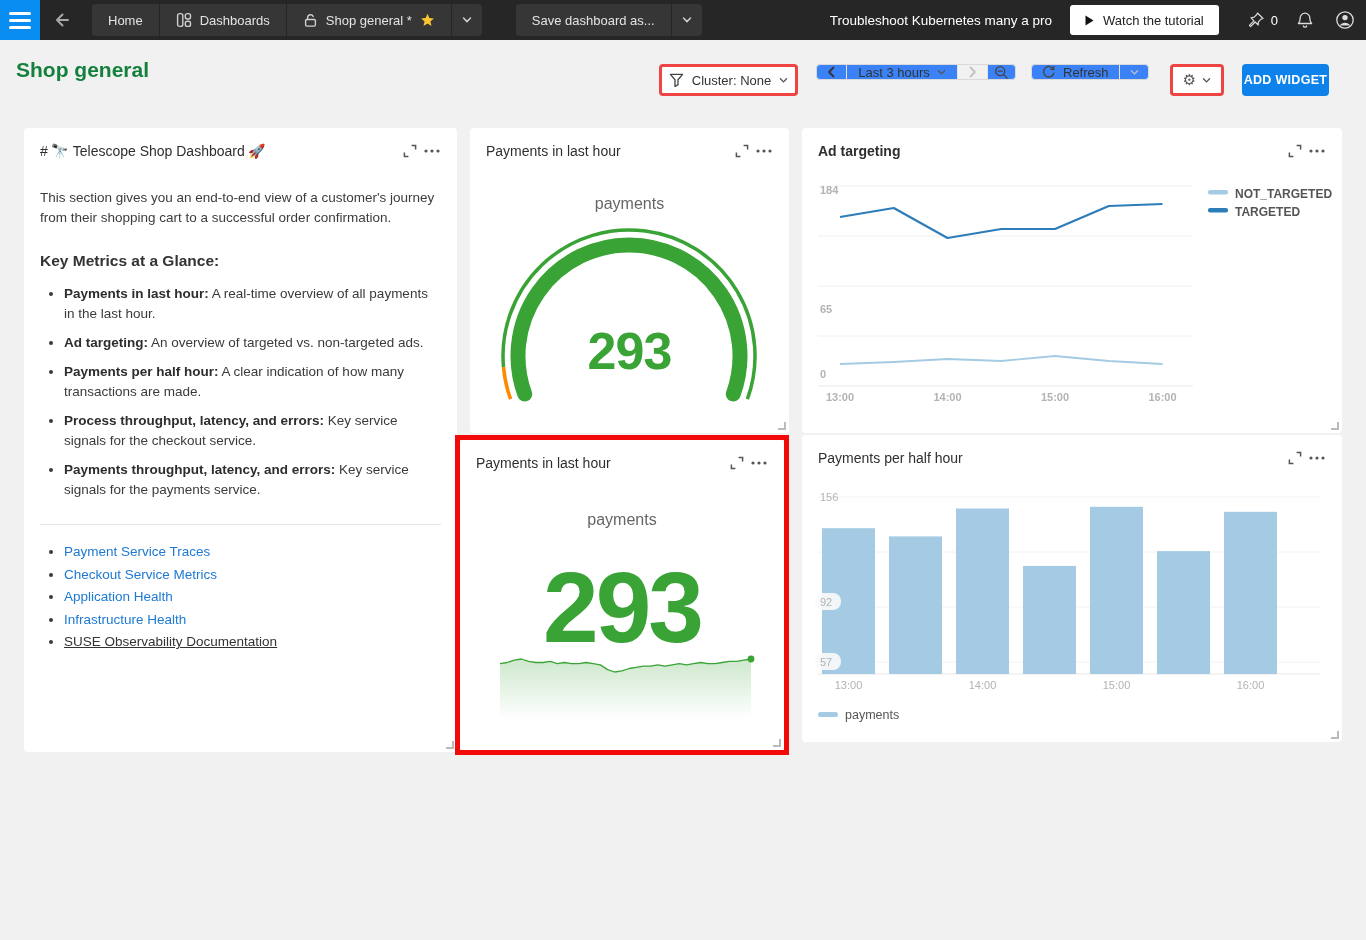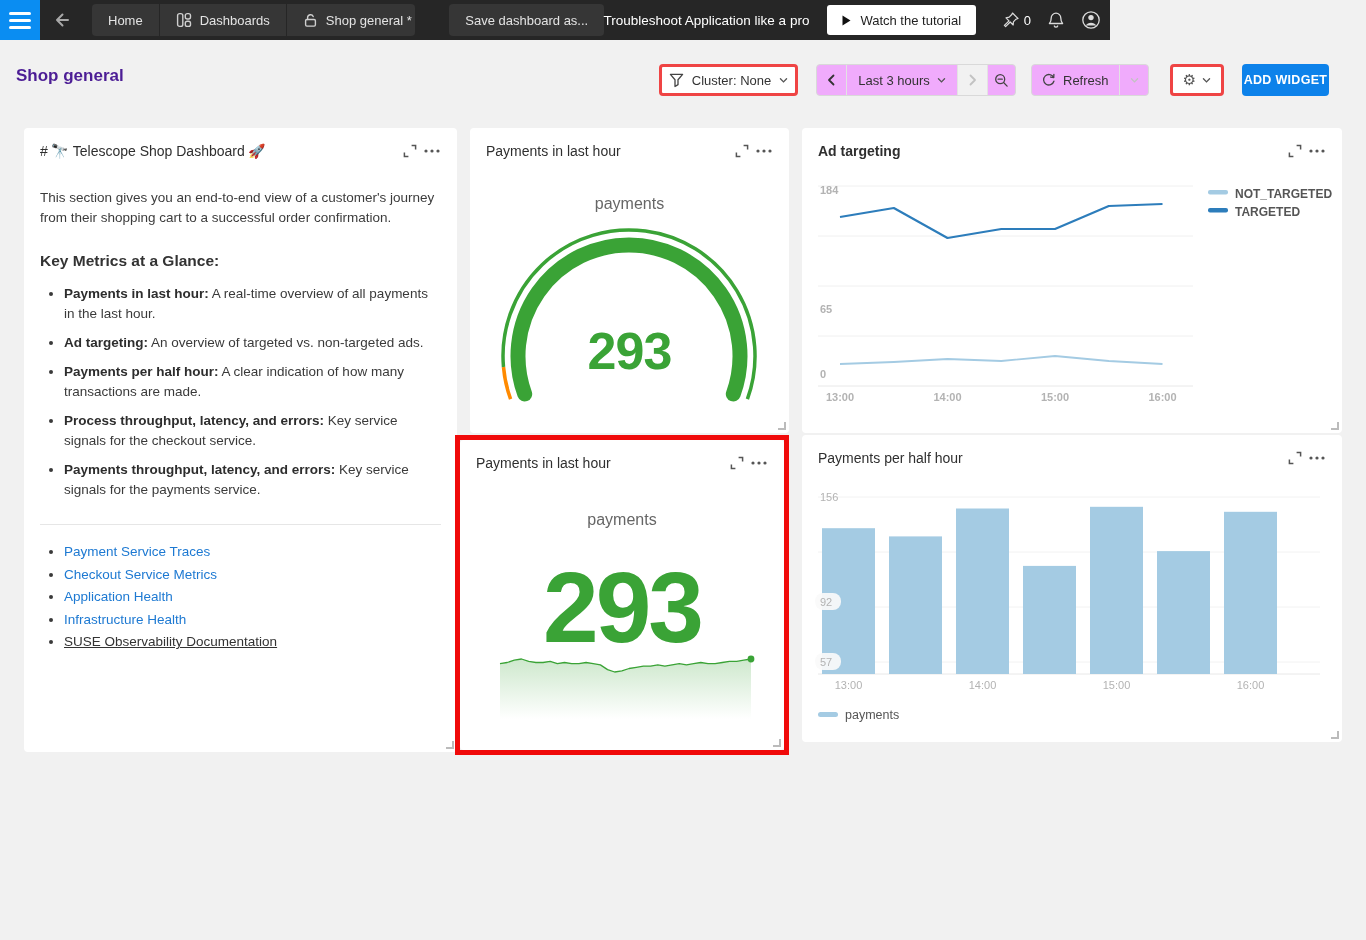--- a/index.html
+++ b/index.html
@@ -1,42 +1,42 @@
 <!DOCTYPE html>
 <html><head>
 <meta charset="utf-8">
 <style>
   * { margin:0; padding:0; box-sizing:border-box; }
   html,body { width:1366px; height:940px; overflow:hidden; background:#f1f1f1;
     font-family:"Liberation Sans", "DejaVu Sans", sans-serif; }
 
   
-  .navbar { position:absolute; left:0; top:0; width:1110px; height:40px; background:#262626;
+  .navbar { position:absolute; left:0; top:0; width:1366px; height:40px; background:#262626;
     display:flex; align-items:center; }
   .hamburger { width:40px; height:40px; background:#0a8df2; display:flex; flex-direction:column;
     justify-content:center; align-items:center; gap:4px; cursor:pointer; flex:none; }
   .hamburger span { display:block; width:22px; height:3px; background:#fff; border-radius:2px; }
   .nav-back { width:44px; height:40px; display:flex; align-items:center; justify-content:center; flex:none; }
   .tabgroup { display:flex; height:32px; border-radius:4px; overflow:hidden; margin-left:8px; }
   .tabseg { background:#363636; color:#e3e3e3; font-size:13px; display:flex; align-items:center;
     gap:8px; padding:0 16px; border-right:1px solid #262626; cursor:pointer; white-space:nowrap; }
   .tabseg:last-child { border-right:none; }
   .tabseg.chev { padding:0 10px; }
   .nav-spacer { flex:1; }
   .promo { color:#fff; font-size:13.5px; margin-right:18px; white-space:nowrap; }
   .watch-btn { background:#fff; color:#222; font-size:13px; height:30px; border:none; border-radius:3px;
     display:flex; align-items:center; gap:9px; padding:0 15px; cursor:pointer; white-space:nowrap; }
   .nav-icon { display:flex; align-items:center; justify-content:center; width:26px; height:40px; cursor:pointer; }
   .pin-count { color:#fff; font-size:13px; margin:0 14px 0 2px; }
 
   
-  .page-title { position:absolute; left:16px; top:66px; font-size:17px; font-weight:bold; color:#4c1d95; }
+  .page-title { position:absolute; left:16px; top:58px; font-size:21px; font-weight:bold; color:#15803d; }
   .tb-btn { position:absolute; top:64px; height:32px; background:#fff; border:3px solid #ef4444;
     border-radius:4px; display:flex; align-items:center; font-size:13px; color:#333; cursor:pointer; }
-  .tb-group { position:absolute; top:64px; height:32px; background:#f0abfc; border:1px solid #d9d9d9;
+  .tb-group { position:absolute; top:64px; height:16px; background:#3b82f6; border:1px solid #d9d9d9;
     border-radius:4px; display:flex; align-items:stretch; overflow:hidden; }
   .tb-seg { display:flex; align-items:center; justify-content:center; gap:7px; font-size:13px; color:#333;
     padding:0 10px; border-right:1px solid #e3e3e3; cursor:pointer; }
   .tb-seg:last-child { border-right:none; }
   .tb-seg.disabled { background:#f1f1f1; cursor:default; }
   .add-widget { position:absolute; top:64px; left:1242px; width:87px; height:32px; background:#0d82ea;
     border:none; border-radius:4px; color:#fff; font-size:12.5px; font-weight:bold; letter-spacing:.3px; cursor:pointer; }
 
   
   .widget { position:absolute; background:#fff; border-radius:4px; overflow:hidden; }
@@ -122,21 +122,21 @@
     <div class="tabseg">
       <span>Save dashboard as...</span>
     </div>
     <div class="tabseg chev">
       <svg width="10" height="8" viewBox="0 0 10 8">
         <path d="M1.5 2 L5 5.6 L8.5 2" stroke="#cfcfcf" stroke-width="1.5" fill="none" stroke-linecap="round"></path>
       </svg>
     </div>
   </div>
   <div class="nav-spacer"></div>
-  <div class="promo">Troubleshoot Application like a pro</div>
+  <div class="promo">Troubleshoot Kubernetes many a pro</div>
   <button class="watch-btn">
     <svg width="9" height="11" viewBox="0 0 9 11">
       <path d="M0.5 0.5 V10.5 L8.5 5.5 Z" fill="#111"></path>
     </svg>
     <span>Watch the tutorial</span>
   </button>
   <div class="nav-icon" style="margin-left:24px;">
     <svg width="19" height="19" viewBox="0 0 19 19">
       <path d="M11.5 2 L17 7.5 L15 8.2 L12.4 10.8 L12.2 14 L9.2 11 L4.6 15.6 L3.4 14.4 L8 9.8 L5 6.8 L8.2 6.1 L10.8 3.5 Z" stroke="#dcdcdc" stroke-width="1.2" fill="none" stroke-linejoin="round"></path>
     </svg>

